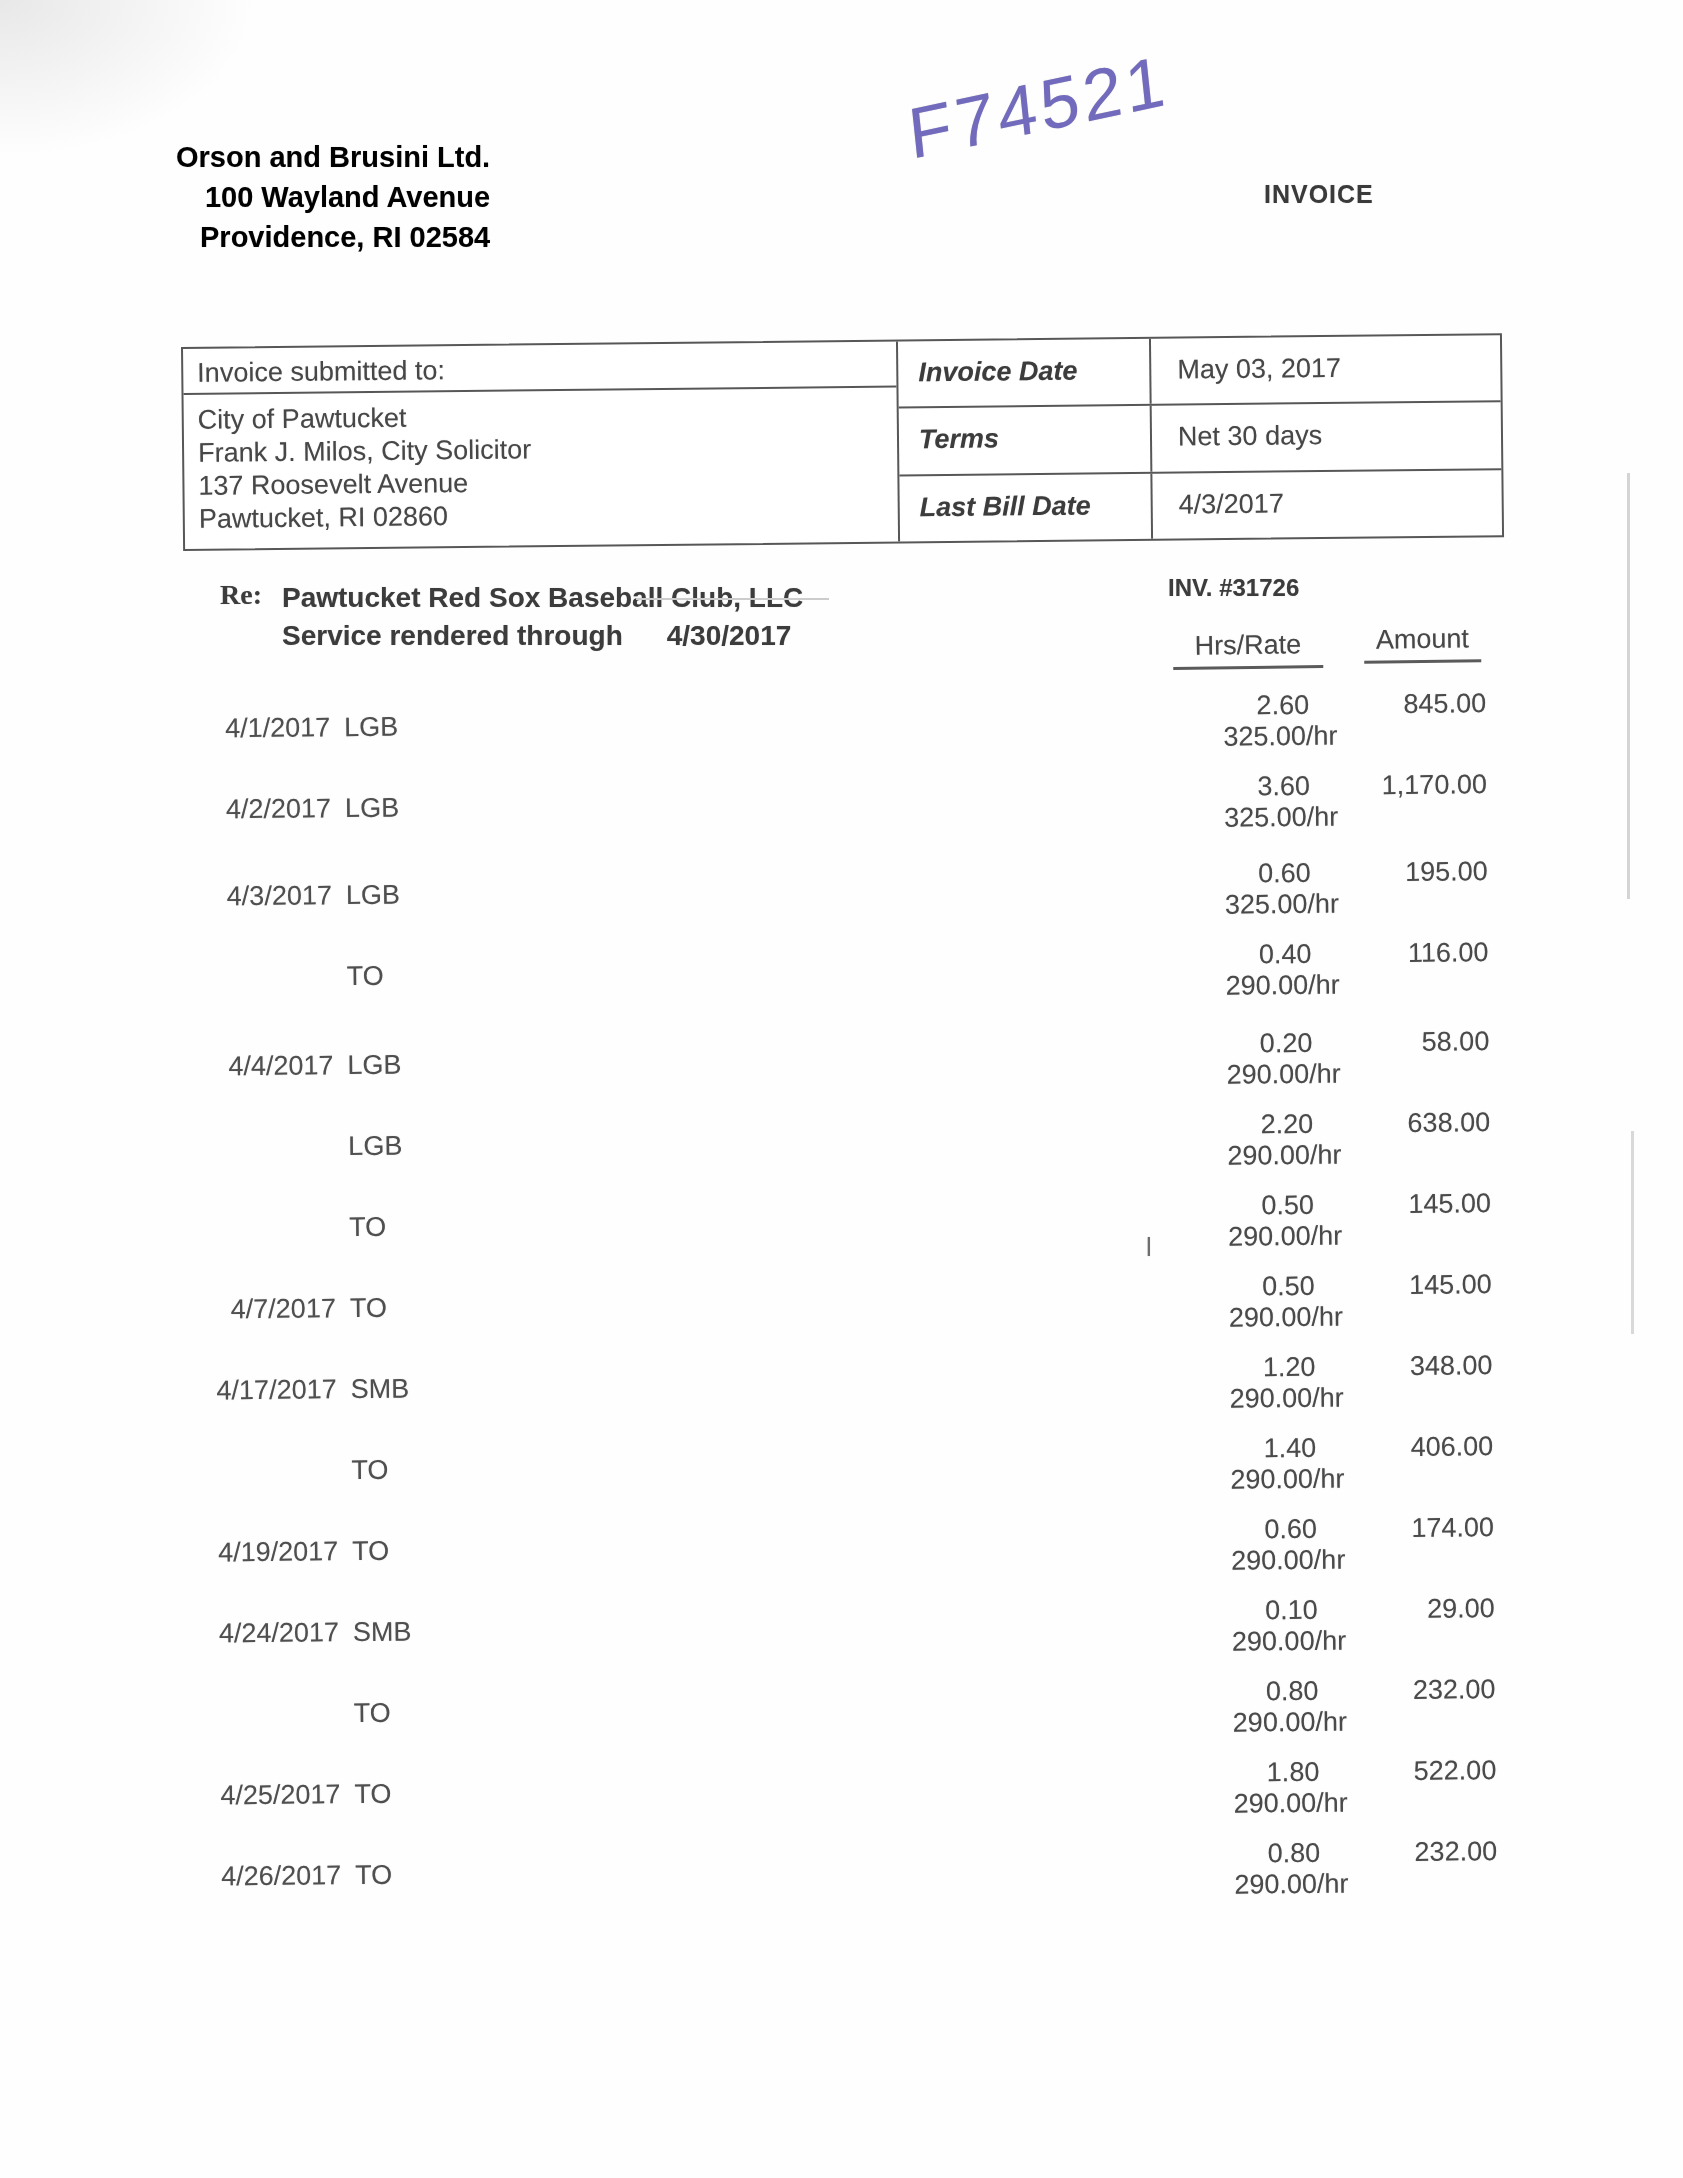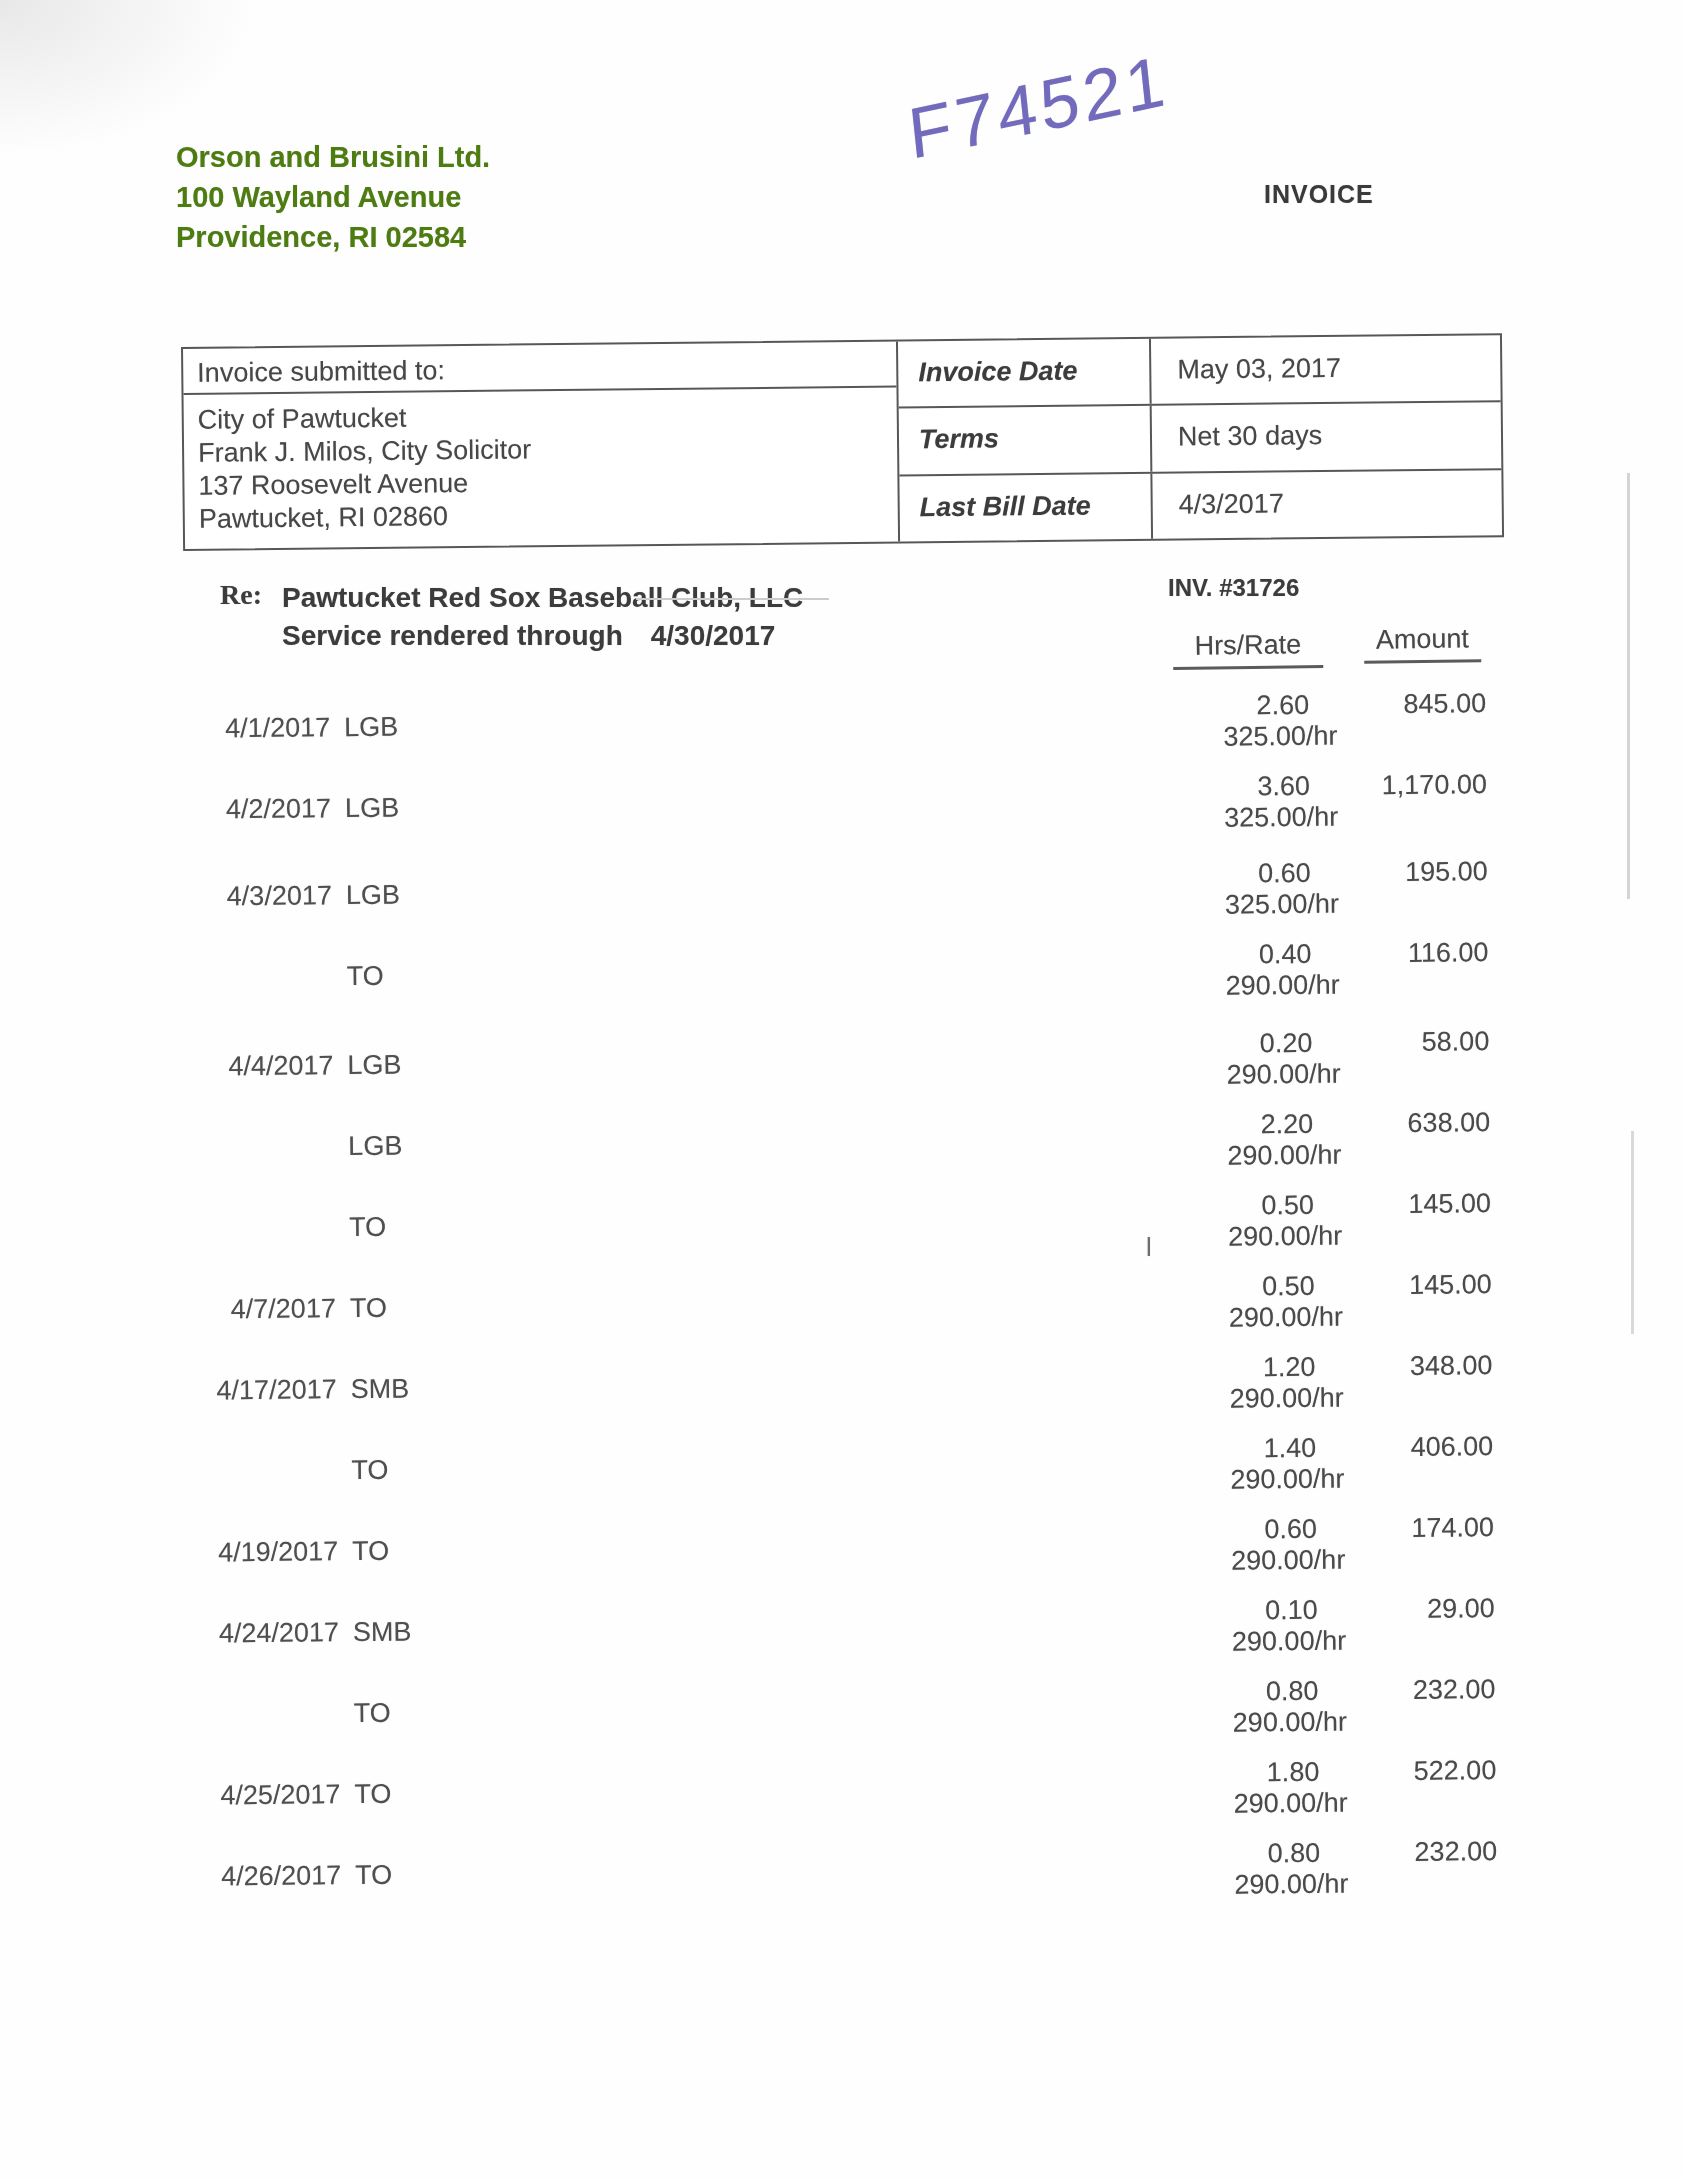--- a/index.html
+++ b/index.html
@@ -10,21 +10,21 @@
     color:#3e3e3e;
   }
   .page::before { 
     content:""; position:absolute; left:0; top:0; width:257px; height:158px;
     background:radial-gradient(ellipse at 0 0, rgba(190,190,190,.35), rgba(255,255,255,0) 70%);
     pointer-events:none;
   }
   .scan-text { text-shadow:0 0 1px rgba(70,70,70,.35); }
 
   
-  .firm { position:absolute; left:176px; top:137px; font-size:29px; font-weight:bold; line-height:40px; color:#4d7c0f; }
+  .firm { position:absolute; left:176px; top:137px; font-size:29px; font-weight:bold; line-height:40px; color:#000000;text-align:right; }
 
   
   .handwritten {
     position:absolute; left:909px; top:99px; font-size:71px; line-height:71px;
     color:#5f57b5; letter-spacing:4px;
     transform:rotate(-12deg) skewX(-6deg); transform-origin:0 50%;
     opacity:.88;
   }
 
   .invoice-title { position:absolute; left:1264px; top:180px; font-size:25px; font-weight:bold; letter-spacing:1px; color:#3a3a3a; }
@@ -42,21 +42,21 @@
   .meta { flex:1; display:flex; flex-direction:column; }
   .meta-row { flex:1; display:flex; border-bottom:2px solid #575757; }
   .meta-row:last-child { border-bottom:none; }
   .meta-label { width:253px; box-sizing:border-box; border-right:2px solid #575757; font-style:italic; font-weight:bold; font-size:27px; padding:16px 0 0 20px; color:#3c3c3c; }
   .meta-value { font-size:27px; padding:16px 0 0 26px; color:#474747; }
 
   
   .re-block { position:absolute; left:220px; top:579px; font-size:28px; font-weight:bold; color:#3c3c3c; display:flex; }
   .re-label { width:62px;font-family:Liberation Serif, serif; }
   .re-lines { line-height:38px; }
-  .re-line2 .through-date { margin-left:28px; }
+  .re-line2 .through-date { margin-left:44px; }
   .inv-number { position:absolute; left:1168px; top:574px; font-size:24px; font-weight:bold; color:#3c3c3c; }
 
   
   .col-head { position:absolute; font-size:27px; text-align:center; color:#474747;
               border-bottom:3px solid #5a5a5a; padding-bottom:5px; transform:rotate(-0.8deg); }
   .col-hrs { left:1173px; top:630px; width:150px; }
   .col-amt { left:1364px; top:624px; width:117px; }
 
   
   .items { position:absolute; left:149px; top:701px; width:1337px; transform:rotate(-0.55deg); transform-origin:0 0; }

